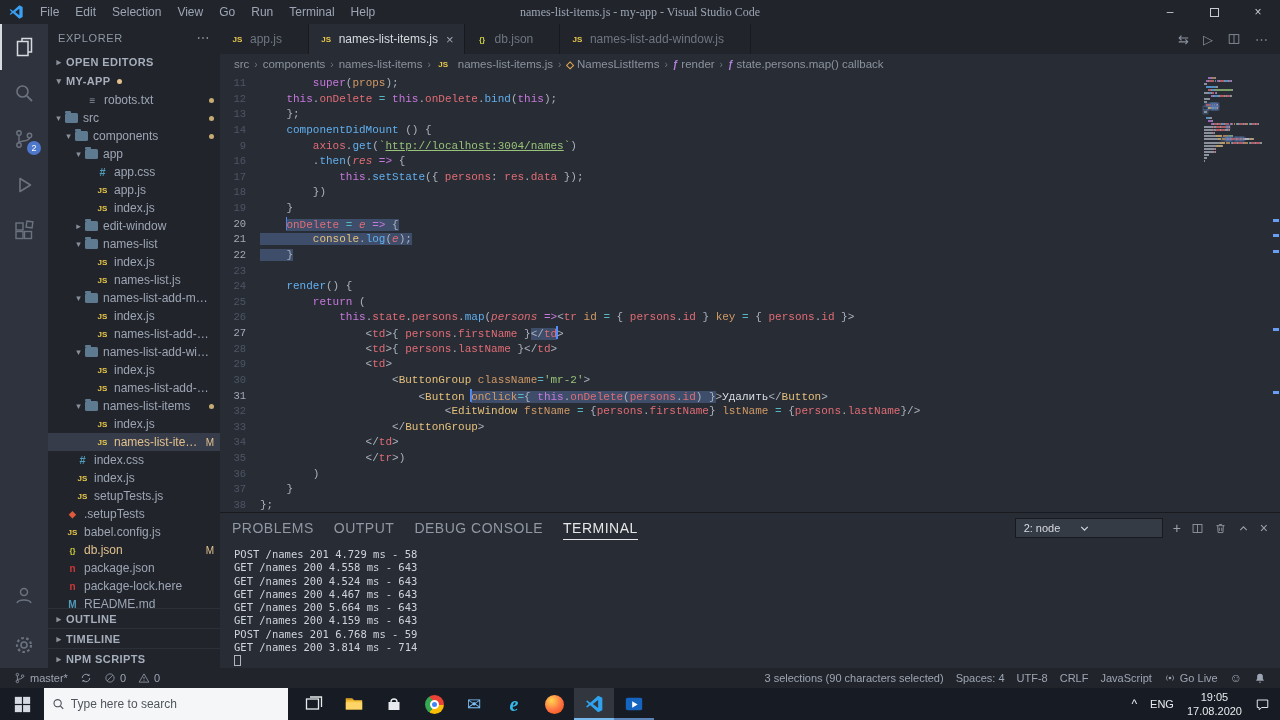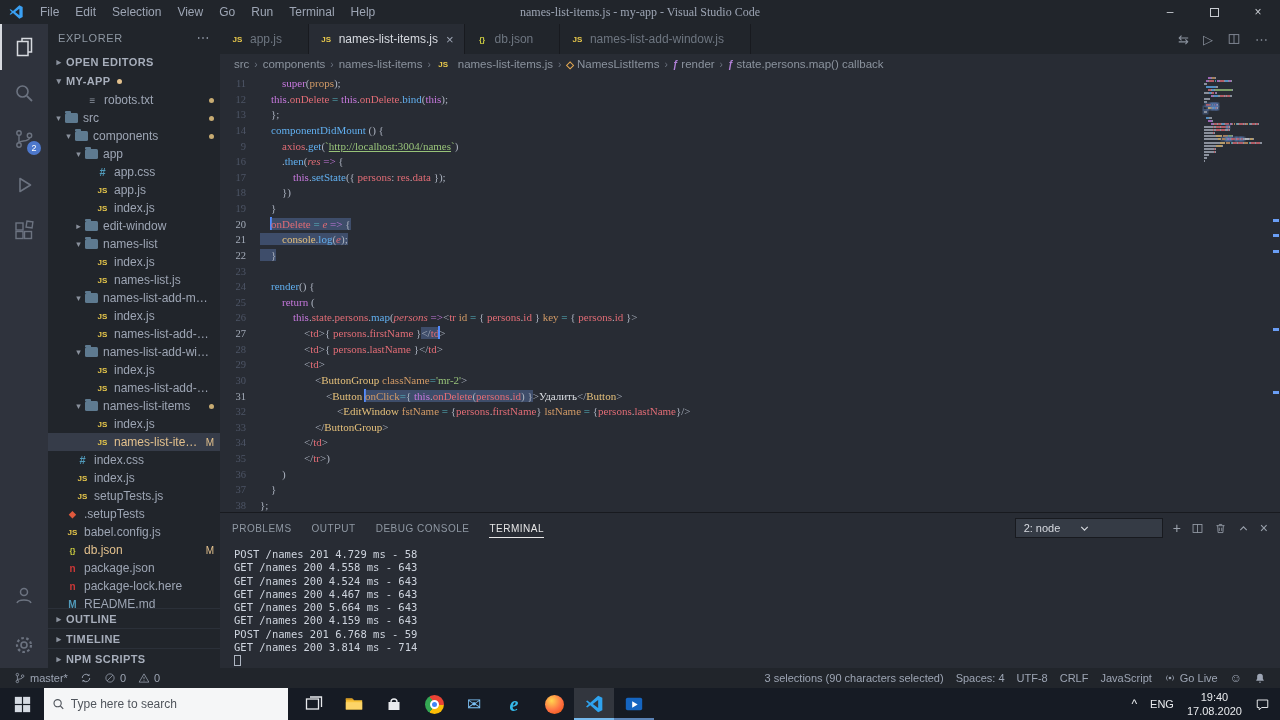--- a/index.html
+++ b/index.html
@@ -75,21 +75,21 @@
 
   .breadcrumbs { height:20px; display:flex; align-items:center; padding:0 14px; gap:4px;
     font-size:11.5px; color:#8b939e; flex:0 0 auto; }
   .bc-sep { color:#6c7380; font-size:10px; padding:0 1px; }
   .bc-item { display:flex; align-items:center; gap:3px; }
   .sym { font-size:10px; font-weight:bold; }
   .sym-class { color:#e8ab53; } .sym-method { color:#b180d7; }
 
   .editor { flex:1 1 auto; position:relative; overflow:hidden; }
   .code { position:absolute; inset:0 80px 0 0; overflow:hidden; padding-top:2px;
-    font-family:Liberation Serif, serif; font-size:11px; }
+    font-family:Liberation Mono, monospace; font-size:11px; }
   .code-line { height:15.64px; line-height:15.64px; display:flex; white-space:pre; }
   .ln { width:40px; text-align:right; padding-right:14px; color:#4d5566; font-size:10.5px; flex:0 0 auto; }
   .ln.on { color:#a3abb8; }
   .lc { white-space:pre; }
   .tok-p { color:#abb2bf; } .tok-k { color:#c678dd; } .tok-f { color:#61afef; }
   .tok-s { color:#98c379; } .tok-v { color:#e06c75; } .tok-n { color:#d19a66; }
   .tok-c { color:#e5c07b; } .tok-o { color:#56b6c2; } .tok-w { color:#dcdfe4; }
   .tok-a { color:#e06c75; font-style:italic; }
   .tok-u { color:#98c379; text-decoration:underline; }
   .sel { background:rgba(88,118,172,.45); }
@@ -97,21 +97,21 @@
     vertical-align:-2px; margin:0 -0.8px; }
   .minimap { position:absolute; right:10px; top:2px; width:66px; }
   .mm-line { height:3.1px; display:flex; align-items:center; }
   .mm-line span { height:2px; display:inline-block; opacity:.75; }
   .ruler { position:absolute; right:0; top:0; bottom:0; width:8px; }
   .ruler .mark { position:absolute; left:1px; width:6px; height:3px; background:#6a9ef5; }
 
   
   .panel { height:156px; flex:0 0 auto; border-top:1px solid #181a1f; display:flex; flex-direction:column; background:#282c34; }
   .panel-head { height:30px; display:flex; align-items:center; padding:0 12px; flex:0 0 auto; }
-  .ptab { font-size:10px; letter-spacing:.5px; color:#8f98a3; margin-right:20px; padding:4px 0 3px; cursor:default; }
+  .ptab { font-size:14px; letter-spacing:.5px; color:#8f98a3; margin-right:20px; padding:4px 0 3px; cursor:default; }
   .ptab.active { color:#e6e6e6; border-bottom:1px solid #e7e7e7; }
   .panel-actions { margin-left:auto; display:flex; align-items:center; gap:10px; color:#9aa1ac;padding-left:36px; }
   .shell-select { display:flex; align-items:center; gap:18px; background:#353b45; border:1px solid #181a1f;
     color:#d7dae0; font-size:11px; padding:2px 8px; min-width:148px; height:20px; }
   .shell-select svg, .panel-actions svg { width:13px; height:13px; }
   .pa-ico { font-size:14px; line-height:1; }
   .term { flex:1 1 auto; overflow:hidden; padding:5px 0 0 14px;
     font-family:"DejaVu Sans Mono", monospace; font-size:10.5px; line-height:13.3px; color:#ced4de; }
   .blk-cursor { display:inline-block; width:7px; height:11px; border:1px solid #aeb6c2; vertical-align:-2px; }
 
@@ -946,20 +946,20 @@
         <svg viewBox="0 0 22 22">
           <rect x="2" y="4" width="18" height="14" rx="2" fill="#1565c0"></rect>
           <path d="M9 8l6 3.5L9 15z" fill="#fff"></path>
         </svg>
       </div>
     </div>
   <div class="tray">
     <span class="chevup">^</span>
     <span>ENG</span>
     <div class="clock">
-      <div>19:40</div>
+      <div>19:05</div>
       <div>17.08.2020</div>
     </div>
     <svg viewBox="0 0 20 20">
         <path d="M3 4h14v10H9l-3.5 3v-3H3z" fill="none" stroke="#e8eaed" stroke-width="1.3"></path>
       </svg>
   </div>
 </div>
 
 </body></html>

